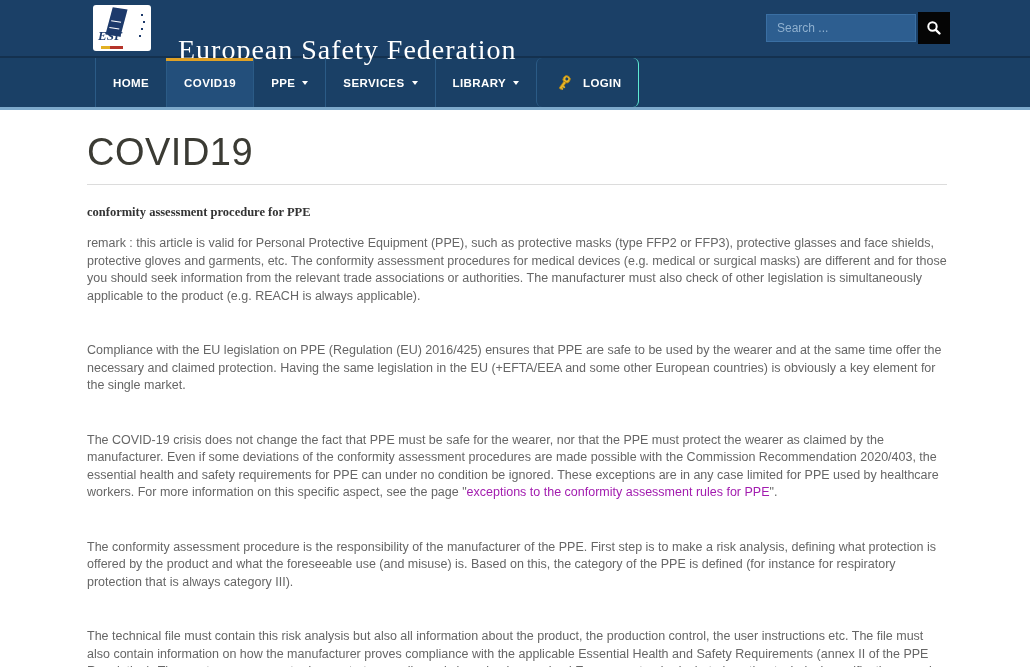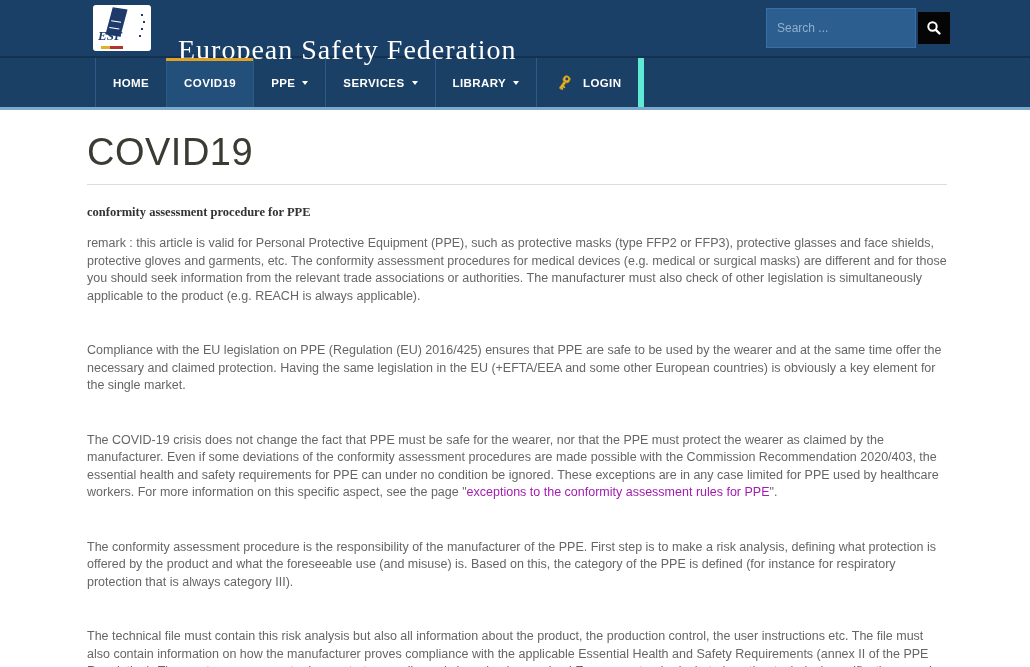--- a/index.html
+++ b/index.html
@@ -48,21 +48,21 @@
     background:linear-gradient(90deg, #e2b024 0 40%, #b5342a 40% 100%);
   }
   .site-title {
     font-family:"Liberation Serif", serif;
     color:#ffffff; font-size:28px; font-weight:400; letter-spacing:1px;
     white-space:nowrap;
     margin-top:43px;
   }
   .search-area { margin-left:auto; display:flex; align-items:center; }
   .search-input {
-    width:150px; height:40px;
+    width:150px; height:28px;
     background:#2d5e90; border:1px solid #3a6fa3;
     color:#cfe0ef; padding:0 10px; font-size:12px; outline:none;
     font-family:"Liberation Sans", sans-serif;
   }
   .search-input::placeholder { color:#8fb0cf; opacity:1; }
   .search-button {
     width:32px; height:32px; background:#050505; border:none;
     display:flex; align-items:center; justify-content:center;
     margin-left:2px; cursor:pointer; padding:0;
   }
@@ -75,21 +75,21 @@
     border-bottom:3px solid #7da9cb;
   }
   .nav-item {
     position:relative;
     display:flex; align-items:center;
     padding:0 17px;
     color:#ffffff; font-size:11.5px; font-weight:bold; letter-spacing:0.4px;
     border-left:1px solid #2b5b86;
     cursor:pointer; white-space:nowrap;
   }
-  .nav-item:last-child { border-right:6px solid #5eead4; }
+  .nav-item:last-child { border-right:1px solid #5eead4;border-radius:6px; }
   .nav-item.active { background:#234f7b; }
   .nav-item.active::before {
     content:""; position:absolute; top:0; left:-1px; right:-1px; height:3px;
     background:#dfa126;
   }
   .caret {
     width:0; height:0; display:inline-block; margin-left:7px;
     border-left:3.5px solid transparent; border-right:3.5px solid transparent;
     border-top:4px solid #ffffff;
   }

